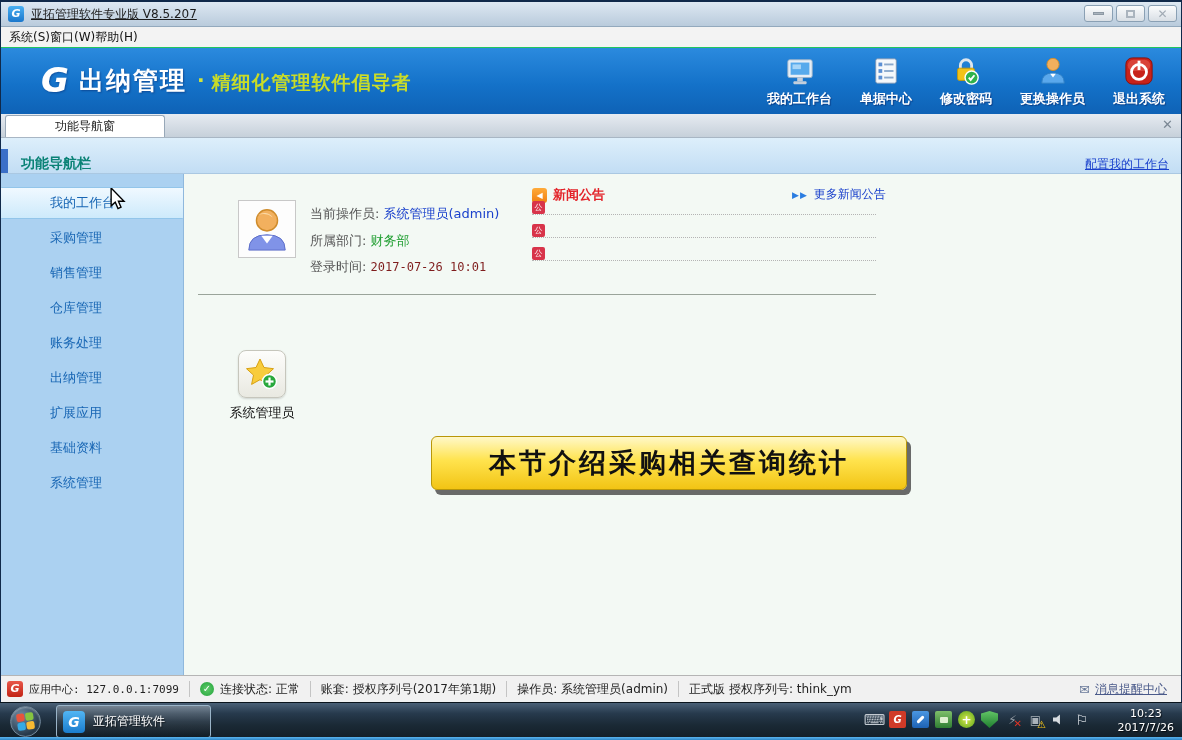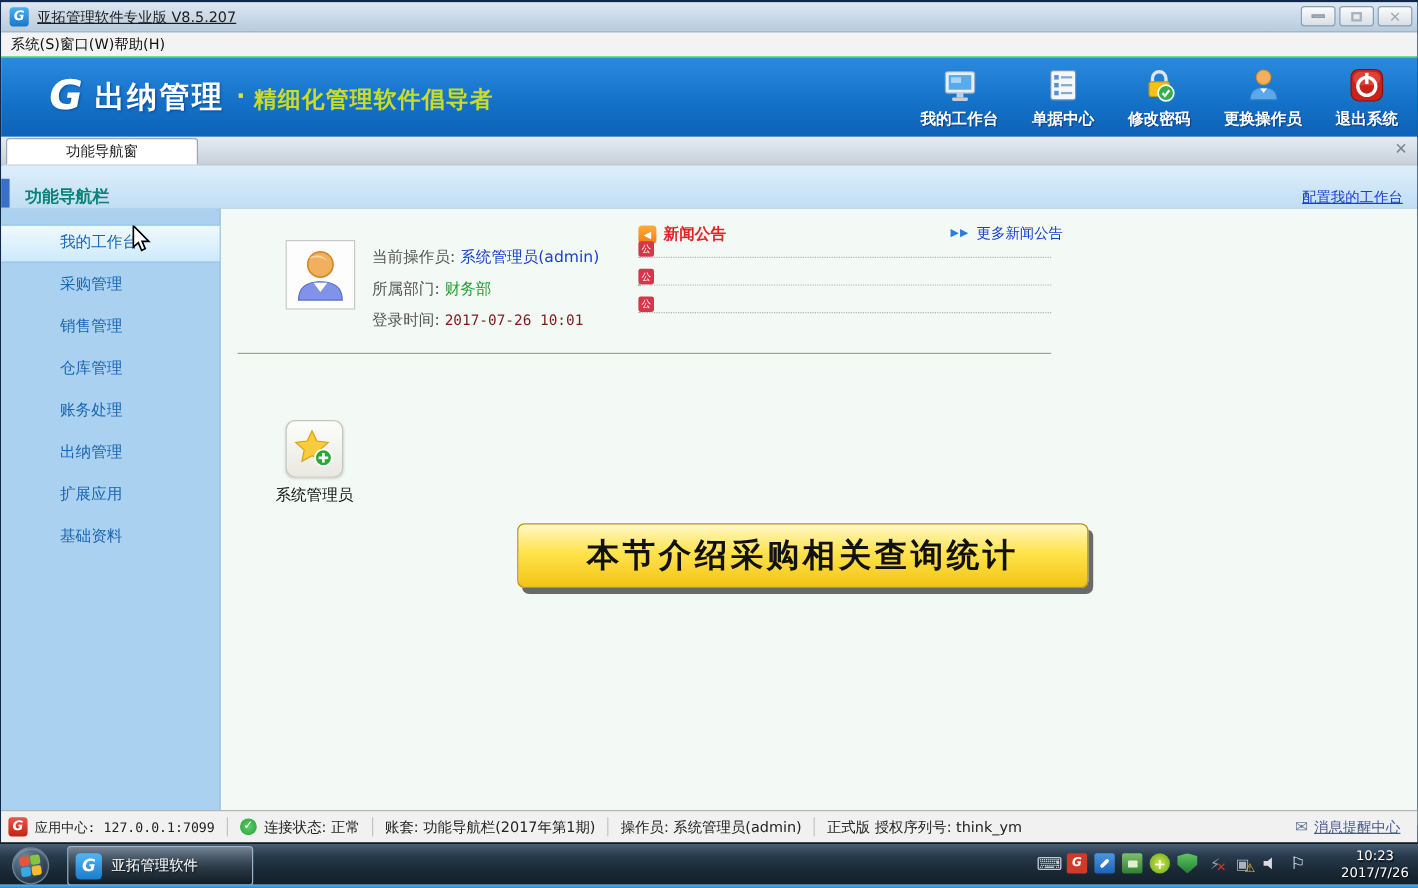--- a/index.html
+++ b/index.html
@@ -228,20 +228,21 @@
     <div class="bodyrow">
       <div class="sidebar">
         <div class="side-item active">我的工作台</div>
         <div class="side-item">采购管理</div>
         <div class="side-item">销售管理</div>
         <div class="side-item">仓库管理</div>
         <div class="side-item">账务处理</div>
         <div class="side-item">出纳管理</div>
         <div class="side-item">扩展应用</div>
         <div class="side-item">基础资料</div>
+        <div class="side-item">系统管理</div>
         <svg class="cursor-arrow" width="18" height="22" viewBox="0 0 12 16">
           <polygon points="1,0 1,13 4,10.3 6,15 8.2,14 6.3,9.6 10.4,9.6" fill="#fff" stroke="#000" stroke-width="1"></polygon>
         </svg>
       </div>
 
       <div class="content">
         <div class="avatar-box">
           <svg width="46" height="46" viewBox="0 0 48 48">
             <circle cx="24" cy="15" r="11" fill="#f2b05e" stroke="#cf8c2c" stroke-width="1.5"></circle>
             <path d="M14 10 a10 9 0 0 1 16 2 a14 12 0 0 0 -16 -2z" fill="#fbd9a4"></path>
@@ -307,21 +308,21 @@
         <span class="sb-red-ico">G</span>
         <span class="sb-mono">应用中心: 127.0.0.1:7099</span>
       </div>
       <span class="sb-sep"></span>
       <div class="sb-seg">
         <span class="sb-green-ico">✓</span>
         <span>连接状态: 正常</span>
       </div>
       <span class="sb-sep"></span>
       <div class="sb-seg">
-        <span>账套: 功能导航栏(2017年第1期)</span>
+        <span>账套: 授权序列号(2017年第1期)</span>
       </div>
       <span class="sb-sep"></span>
       <div class="sb-seg">
         <span>操作员: 系统管理员(admin)</span>
       </div>
       <span class="sb-sep"></span>
       <div class="sb-seg">
         <span>正式版 授权序列号: think_ym</span>
       </div>
       <div class="sb-msg">

